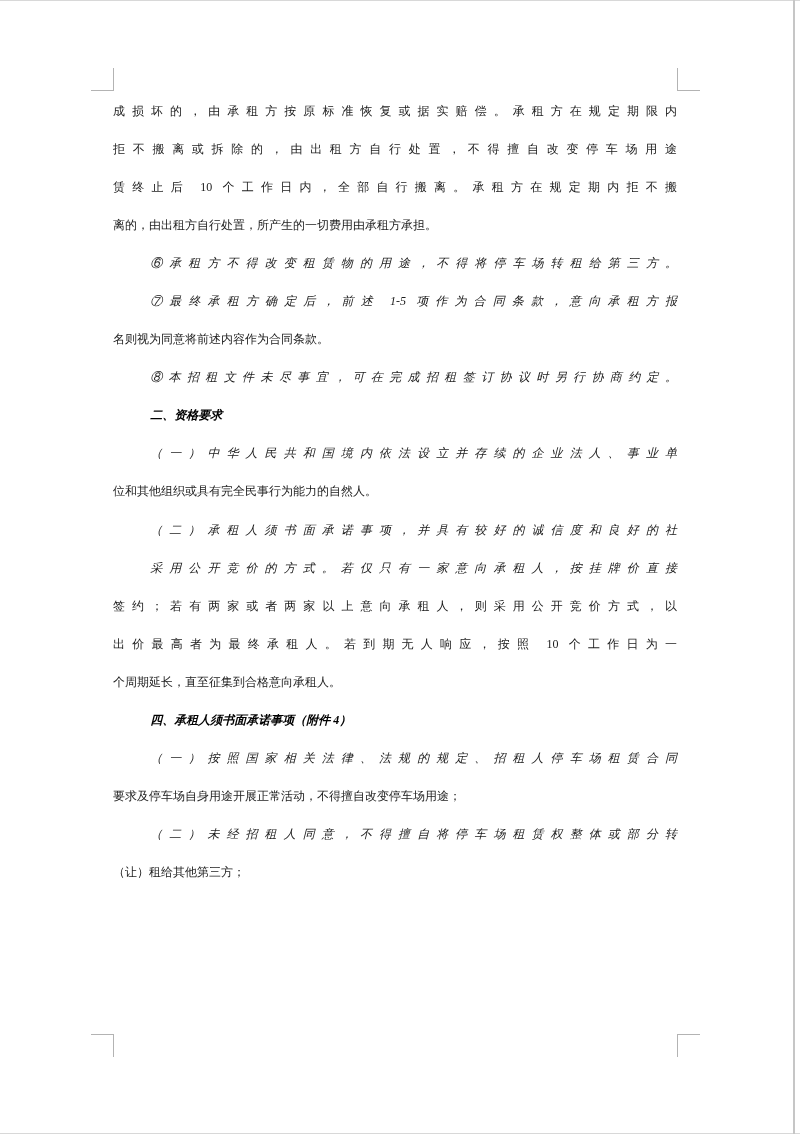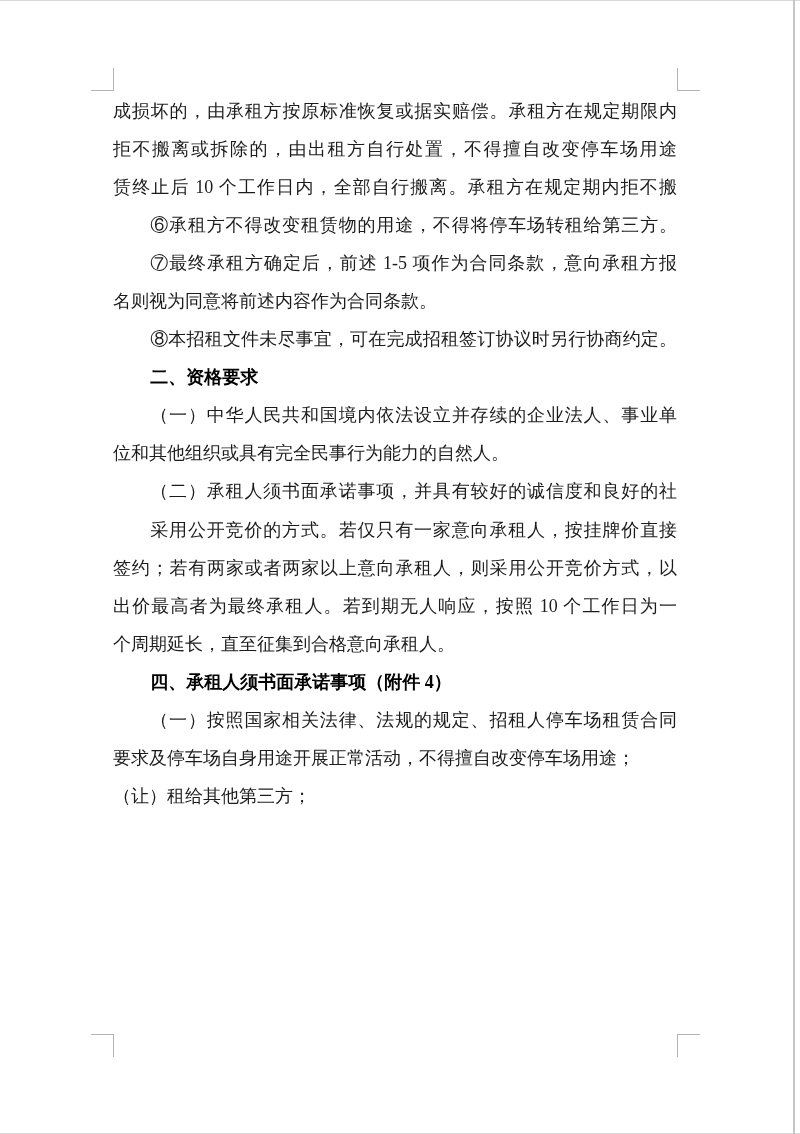--- a/index.html
+++ b/index.html
@@ -42,62 +42,64 @@
   .mark.tl { left: 91px;  top: 68px;   border-right: 1px solid #b3b3b3; border-bottom: 1px solid #b3b3b3; }
   .mark.tr { left: 677px; top: 68px;   border-left: 1px solid #b3b3b3;  border-bottom: 1px solid #b3b3b3; }
   .mark.bl { left: 91px;  top: 1034px; border-right: 1px solid #b3b3b3; border-top: 1px solid #b3b3b3; }
   .mark.br { left: 677px; top: 1034px; border-left: 1px solid #b3b3b3;  border-top: 1px solid #b3b3b3; }
   
   .text-body {
     position: absolute;
     left: 113px;
     top: 92px;
     width: 564px;
-    font-size: 18px;
+    font-size: 12px;
     line-height: 38.05px;
     color: #1c1c1c;
     letter-spacing: 0;
   }
   .line {
     text-align: justify;
     text-justify: inter-character;
     height: 38.05px;
     overflow: visible;
   }
   .line.fill { text-align-last: justify; }
-  .line.indent { text-indent: 37.2px; }
+  .line.indent { text-indent: 37.2px; font-style: italic; }
   .line.bold { font-weight: 700; color: #000000; }
 </style>
 </head>
 <body>
 
 <div class="page">
   <div class="edge-top"></div>
   <div class="edge-bottom"></div>
   <div class="edge-right"></div>
 
   <div class="mark tl"></div>
   <div class="mark tr"></div>
   <div class="mark bl"></div>
   <div class="mark br"></div>
 
   <div class="text-body" id="doc-lines">
       <div class="line fill">成损坏的，由承租方按原标准恢复或据实赔偿。承租方在规定期限内</div>
       <div class="line fill">拒不搬离或拆除的，由出租方自行处置，不得擅自改变停车场用途</div>
       <div class="line fill">赁终止后 10 个工作日内，全部自行搬离。承租方在规定期内拒不搬</div>
+      <div class="line">离的，由出租方自行处置，所产生的一切费用由承租方承担。</div>
       <div class="line fill indent">⑥承租方不得改变租赁物的用途，不得将停车场转租给第三方。</div>
       <div class="line fill indent">⑦最终承租方确定后，前述 1-5 项作为合同条款，意向承租方报</div>
       <div class="line">名则视为同意将前述内容作为合同条款。</div>
       <div class="line fill indent">⑧本招租文件未尽事宜，可在完成招租签订协议时另行协商约定。</div>
       <div class="line indent bold">二、资格要求</div>
       <div class="line fill indent">（一）中华人民共和国境内依法设立并存续的企业法人、事业单</div>
       <div class="line">位和其他组织或具有完全民事行为能力的自然人。</div>
       <div class="line fill indent">（二）承租人须书面承诺事项，并具有较好的诚信度和良好的社</div>
       <div class="line fill indent">采用公开竞价的方式。若仅只有一家意向承租人，按挂牌价直接</div>
       <div class="line fill">签约；若有两家或者两家以上意向承租人，则采用公开竞价方式，以</div>
       <div class="line fill">出价最高者为最终承租人。若到期无人响应，按照 10 个工作日为一</div>
       <div class="line">个周期延长，直至征集到合格意向承租人。</div>
       <div class="line indent bold">四、承租人须书面承诺事项（附件 4）</div>
       <div class="line fill indent">（一）按照国家相关法律、法规的规定、招租人停车场租赁合同</div>
       <div class="line">要求及停车场自身用途开展正常活动，不得擅自改变停车场用途；</div>
+      <div class="line fill indent">（二）未经招租人同意，不得擅自将停车场租赁权整体或部分转</div>
       <div class="line">（让）租给其他第三方；</div>
     </div>
 </div>
 
 </body></html>

